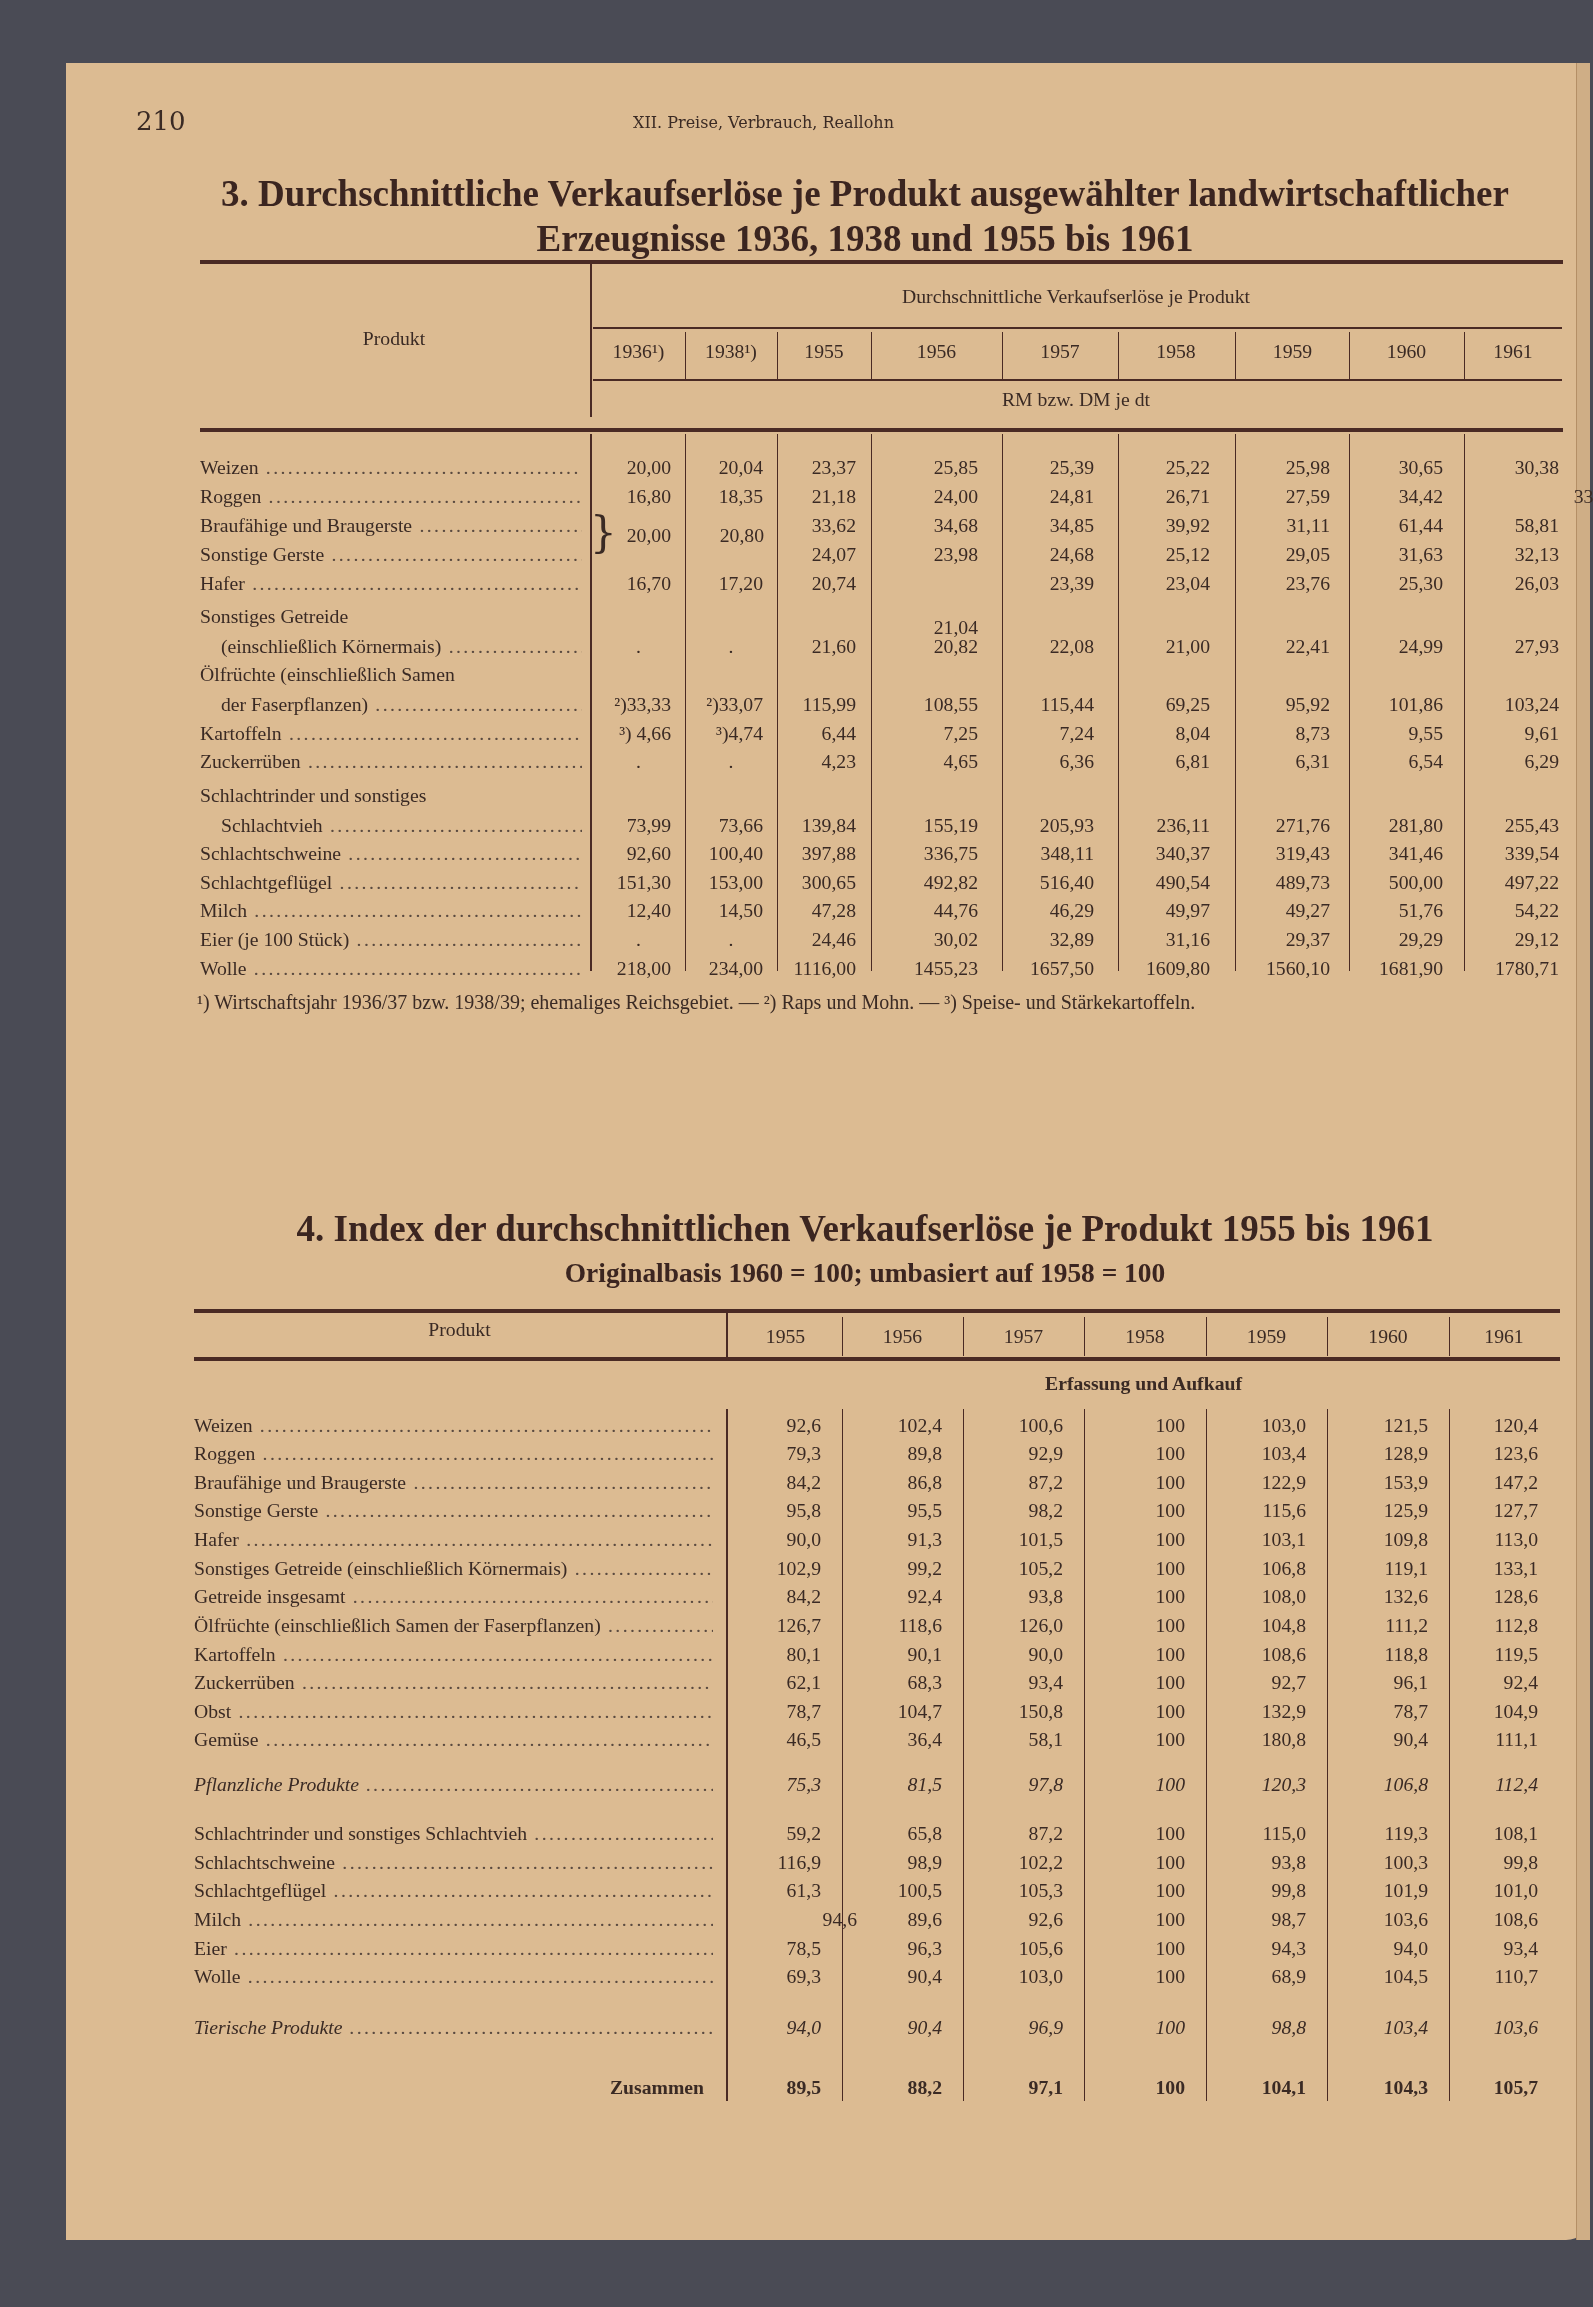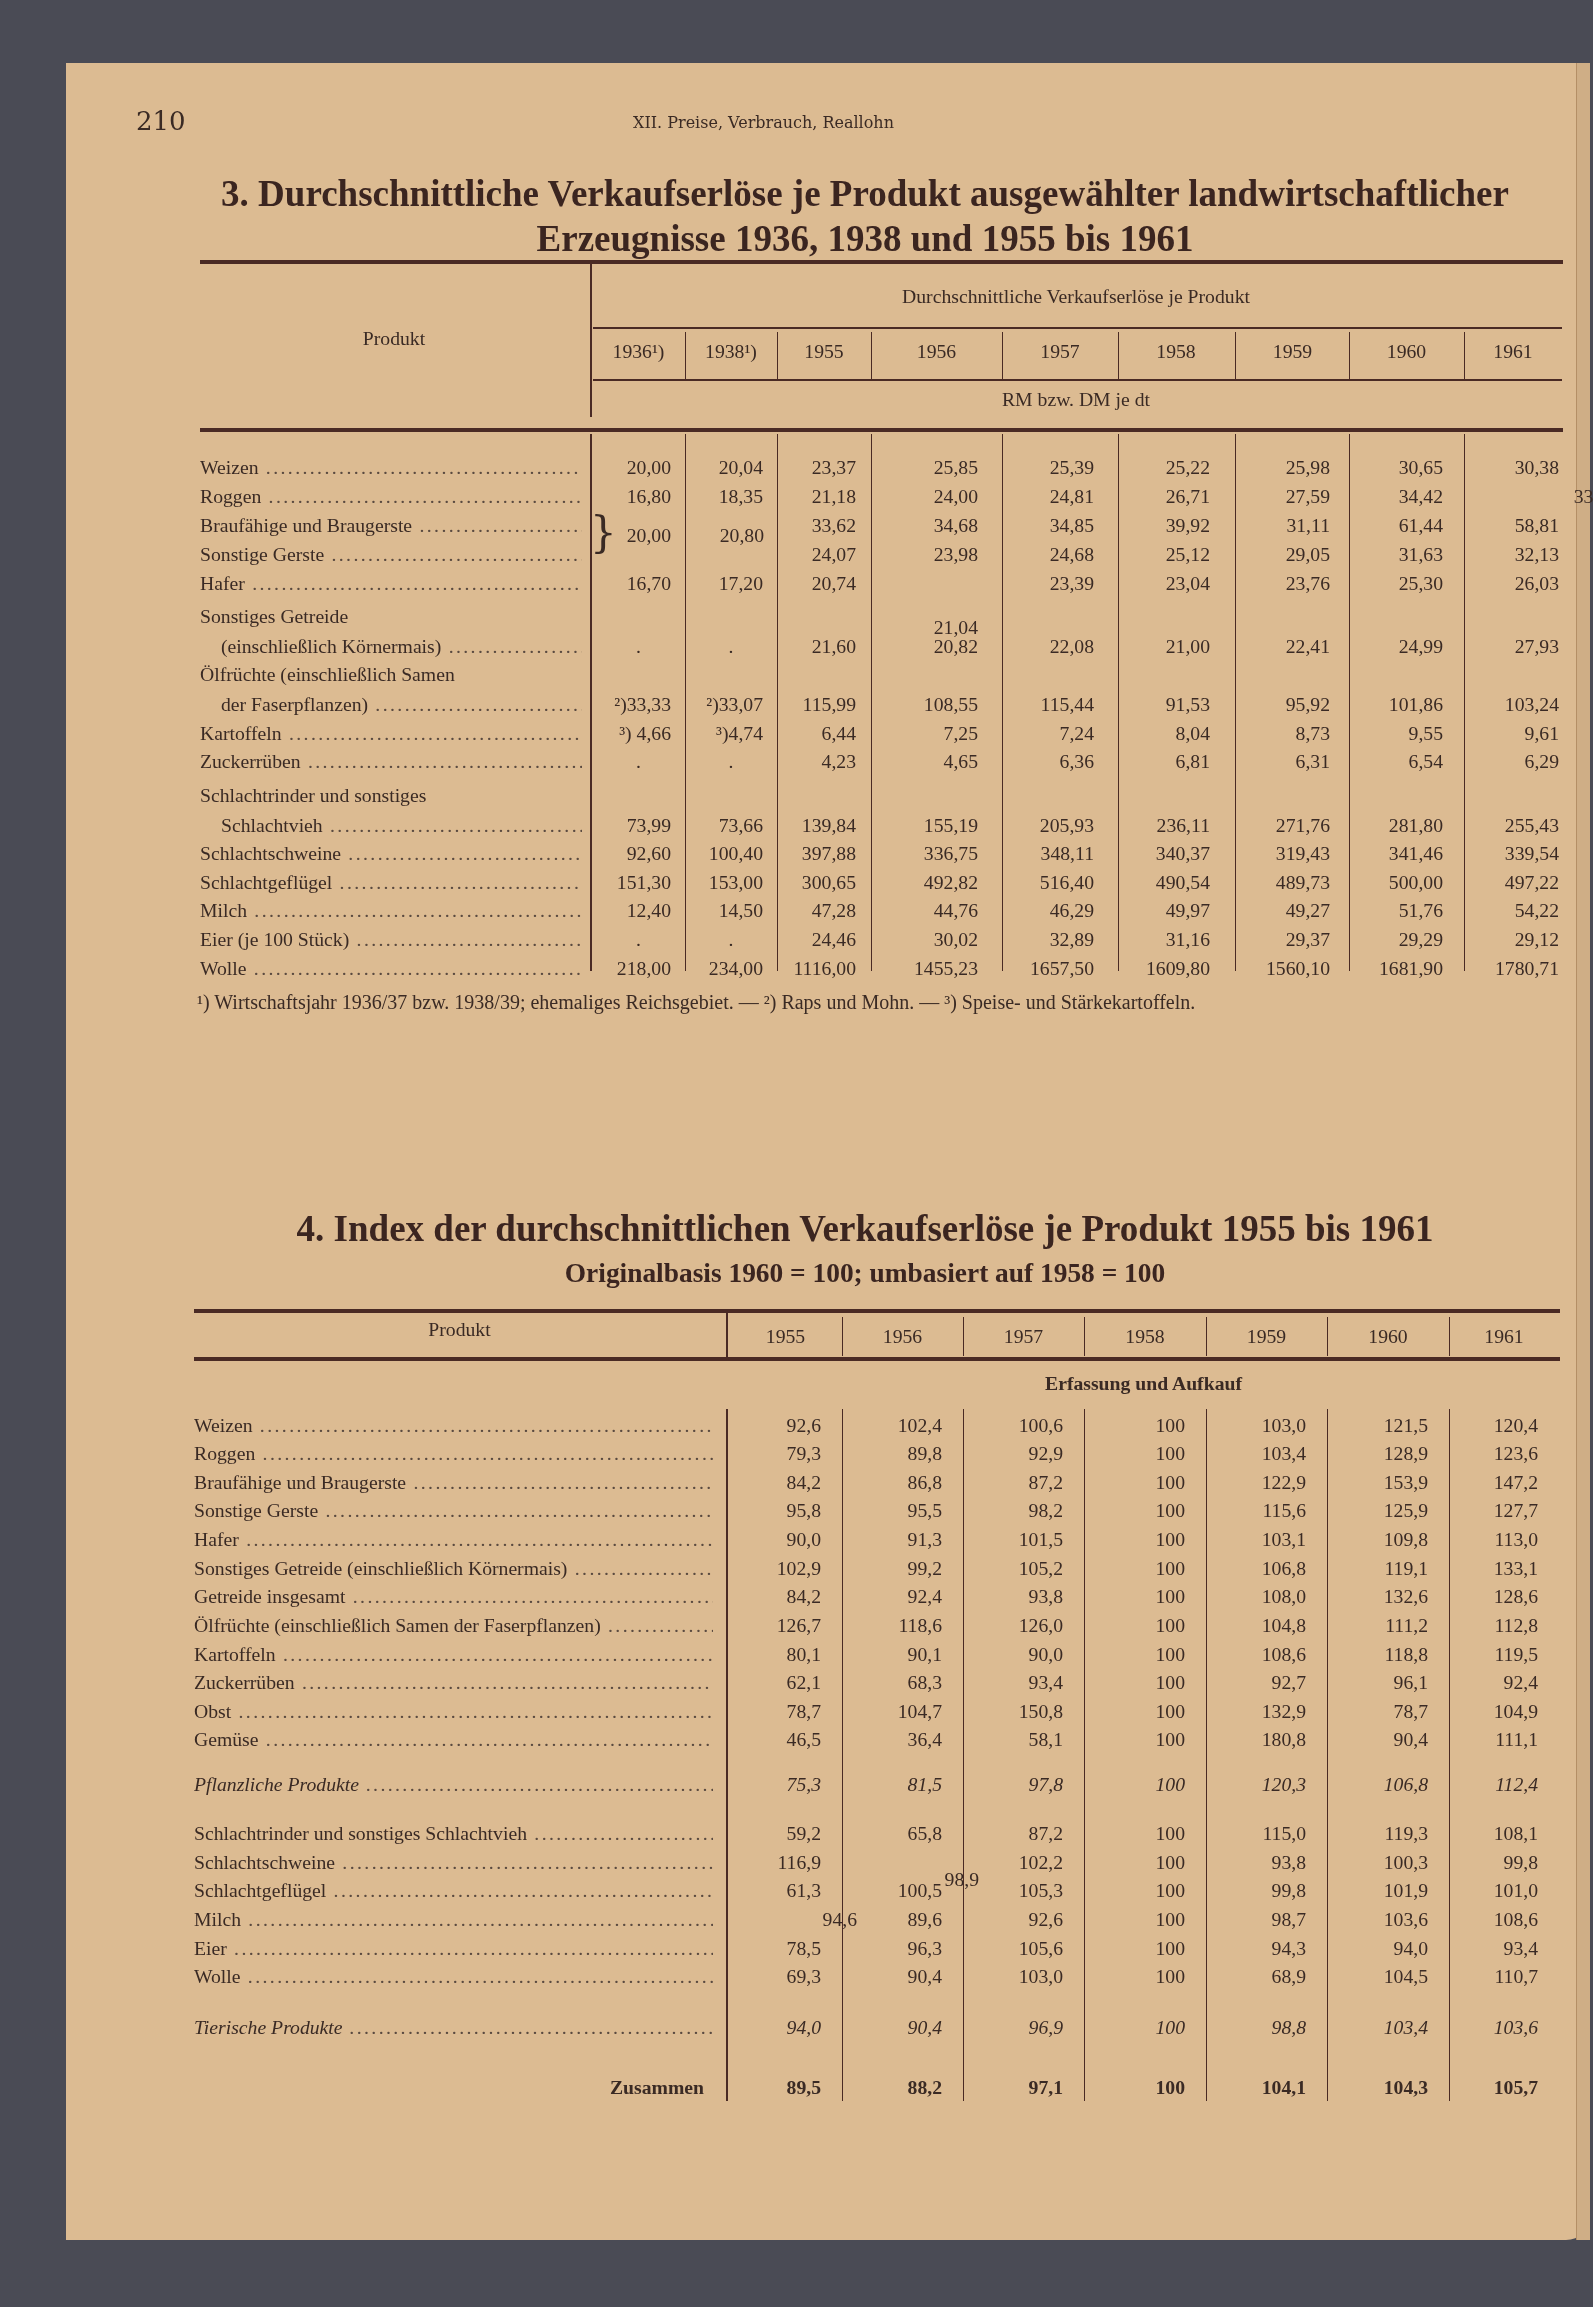--- a/index.html
+++ b/index.html
@@ -156,21 +156,21 @@
     <div class="cell" style="left:1223px; width:107px; top:635px;">22,41</div>
     <div class="cell" style="left:1336px; width:107px; top:635px;">24,99</div>
     <div class="cell" style="left:1452px; width:107px; top:635px;">27,93</div>
     <div class="lbl" style="left:200px; width:382px; top:663px;">Ölfrüchte (einschließlich Samen</div>
     <div class="lbl" style="left:221px; width:361px; top:693px;"><span>der Faserpflanzen)</span><span class="dots"> ................................................................................</span></div>
     <div class="cell" style="left:564px; width:107px; top:693px;">²)33,33</div>
     <div class="cell" style="left:656px; width:107px; top:693px;">²)33,07</div>
     <div class="cell" style="left:749px; width:107px; top:693px;">115,99</div>
     <div class="cell" style="left:871px; width:107px; top:693px;">108,55</div>
     <div class="cell" style="left:987px; width:107px; top:693px;">115,44</div>
-    <div class="cell" style="left:1103px; width:107px; top:693px;">91,53</div>
+    <div class="cell" style="left:1103px; width:107px; top:693px;">69,25</div>
     <div class="cell" style="left:1223px; width:107px; top:693px;">95,92</div>
     <div class="cell" style="left:1336px; width:107px; top:693px;">101,86</div>
     <div class="cell" style="left:1452px; width:107px; top:693px;">103,24</div>
     <div class="lbl" style="left:200px; width:382px; top:722px;"><span>Kartoffeln</span><span class="dots"> ................................................................................</span></div>
     <div class="cell" style="left:564px; width:107px; top:722px;">³) 4,66</div>
     <div class="cell" style="left:656px; width:107px; top:722px;">³)4,74</div>
     <div class="cell" style="left:749px; width:107px; top:722px;">6,44</div>
     <div class="cell" style="left:871px; width:107px; top:722px;">7,25</div>
     <div class="cell" style="left:987px; width:107px; top:722px;">7,24</div>
     <div class="cell" style="left:1103px; width:107px; top:722px;">8,04</div>
@@ -393,21 +393,21 @@
     <div class="lbl" style="left:194px; width:519px; top:1822px;"><span>Schlachtrinder und sonstiges Schlachtvieh</span><span class="dots"> ................................................................................</span></div>
     <div class="cell" style="left:726px; width:95px; top:1822px;">59,2</div>
     <div class="cell" style="left:847px; width:95px; top:1822px;">65,8</div>
     <div class="cell" style="left:968px; width:95px; top:1822px;">87,2</div>
     <div class="cell" style="left:1090px; width:95px; top:1822px;">100</div>
     <div class="cell" style="left:1211px; width:95px; top:1822px;">115,0</div>
     <div class="cell" style="left:1333px; width:95px; top:1822px;">119,3</div>
     <div class="cell" style="left:1443px; width:95px; top:1822px;">108,1</div>
     <div class="lbl" style="left:194px; width:519px; top:1851px;"><span>Schlachtschweine</span><span class="dots"> ................................................................................</span></div>
     <div class="cell" style="left:726px; width:95px; top:1851px;">116,9</div>
-    <div class="cell" style="left:884px; width:95px; top:1851px;margin-top:17px;">98,9</div>
+    <div class="cell" style="left:847px; width:95px; top:1851px;">98,9</div>
     <div class="cell" style="left:968px; width:95px; top:1851px;">102,2</div>
     <div class="cell" style="left:1090px; width:95px; top:1851px;">100</div>
     <div class="cell" style="left:1211px; width:95px; top:1851px;">93,8</div>
     <div class="cell" style="left:1333px; width:95px; top:1851px;">100,3</div>
     <div class="cell" style="left:1443px; width:95px; top:1851px;">99,8</div>
     <div class="lbl" style="left:194px; width:519px; top:1879px;"><span>Schlachtgeflügel</span><span class="dots"> ................................................................................</span></div>
     <div class="cell" style="left:726px; width:95px; top:1879px;">61,3</div>
     <div class="cell" style="left:847px; width:95px; top:1879px;">100,5</div>
     <div class="cell" style="left:968px; width:95px; top:1879px;">105,3</div>
     <div class="cell" style="left:1090px; width:95px; top:1879px;">100</div>

